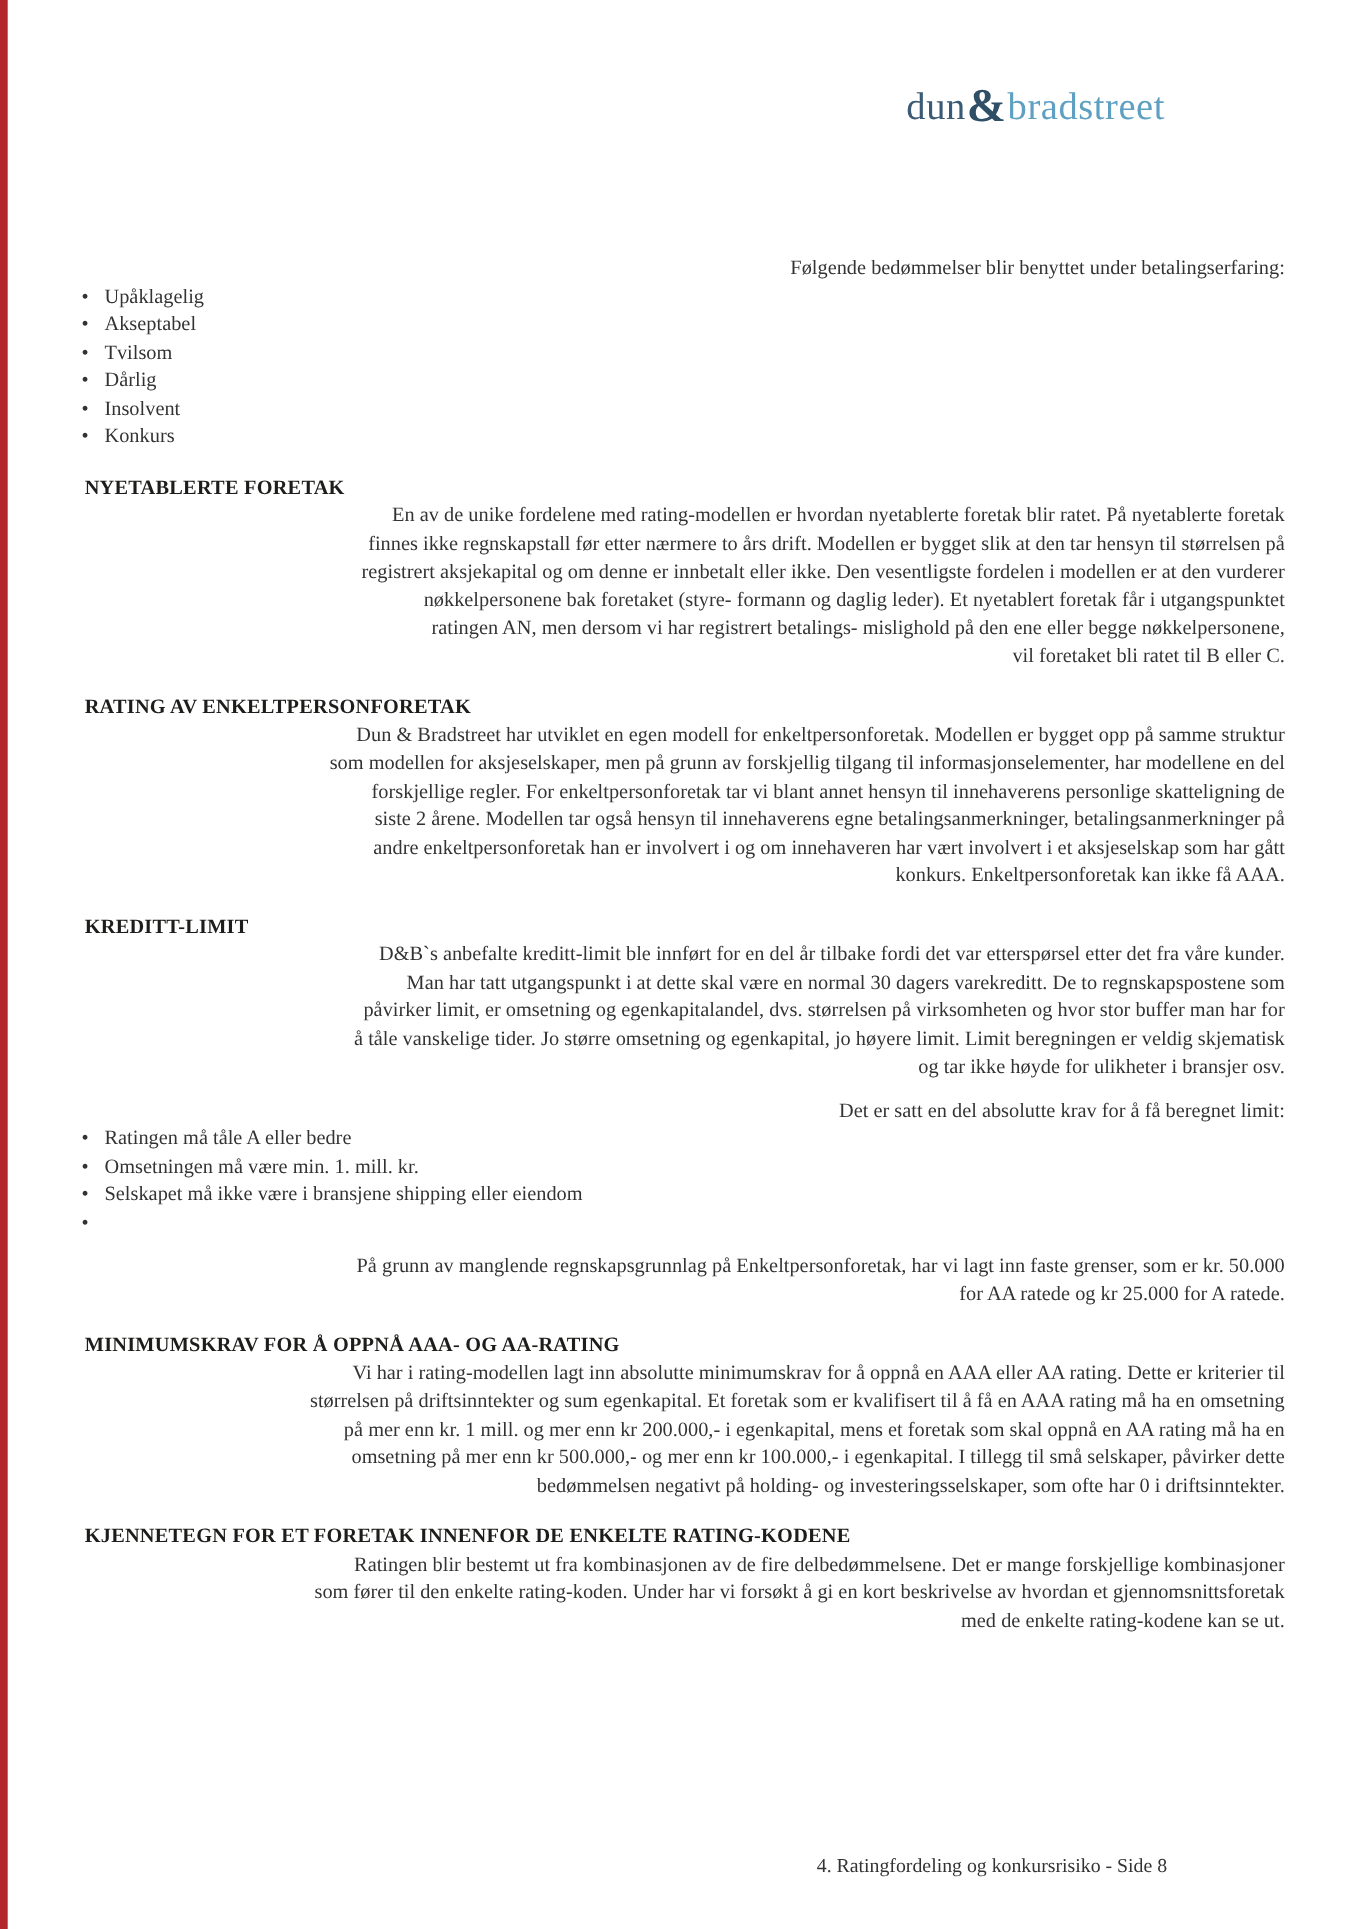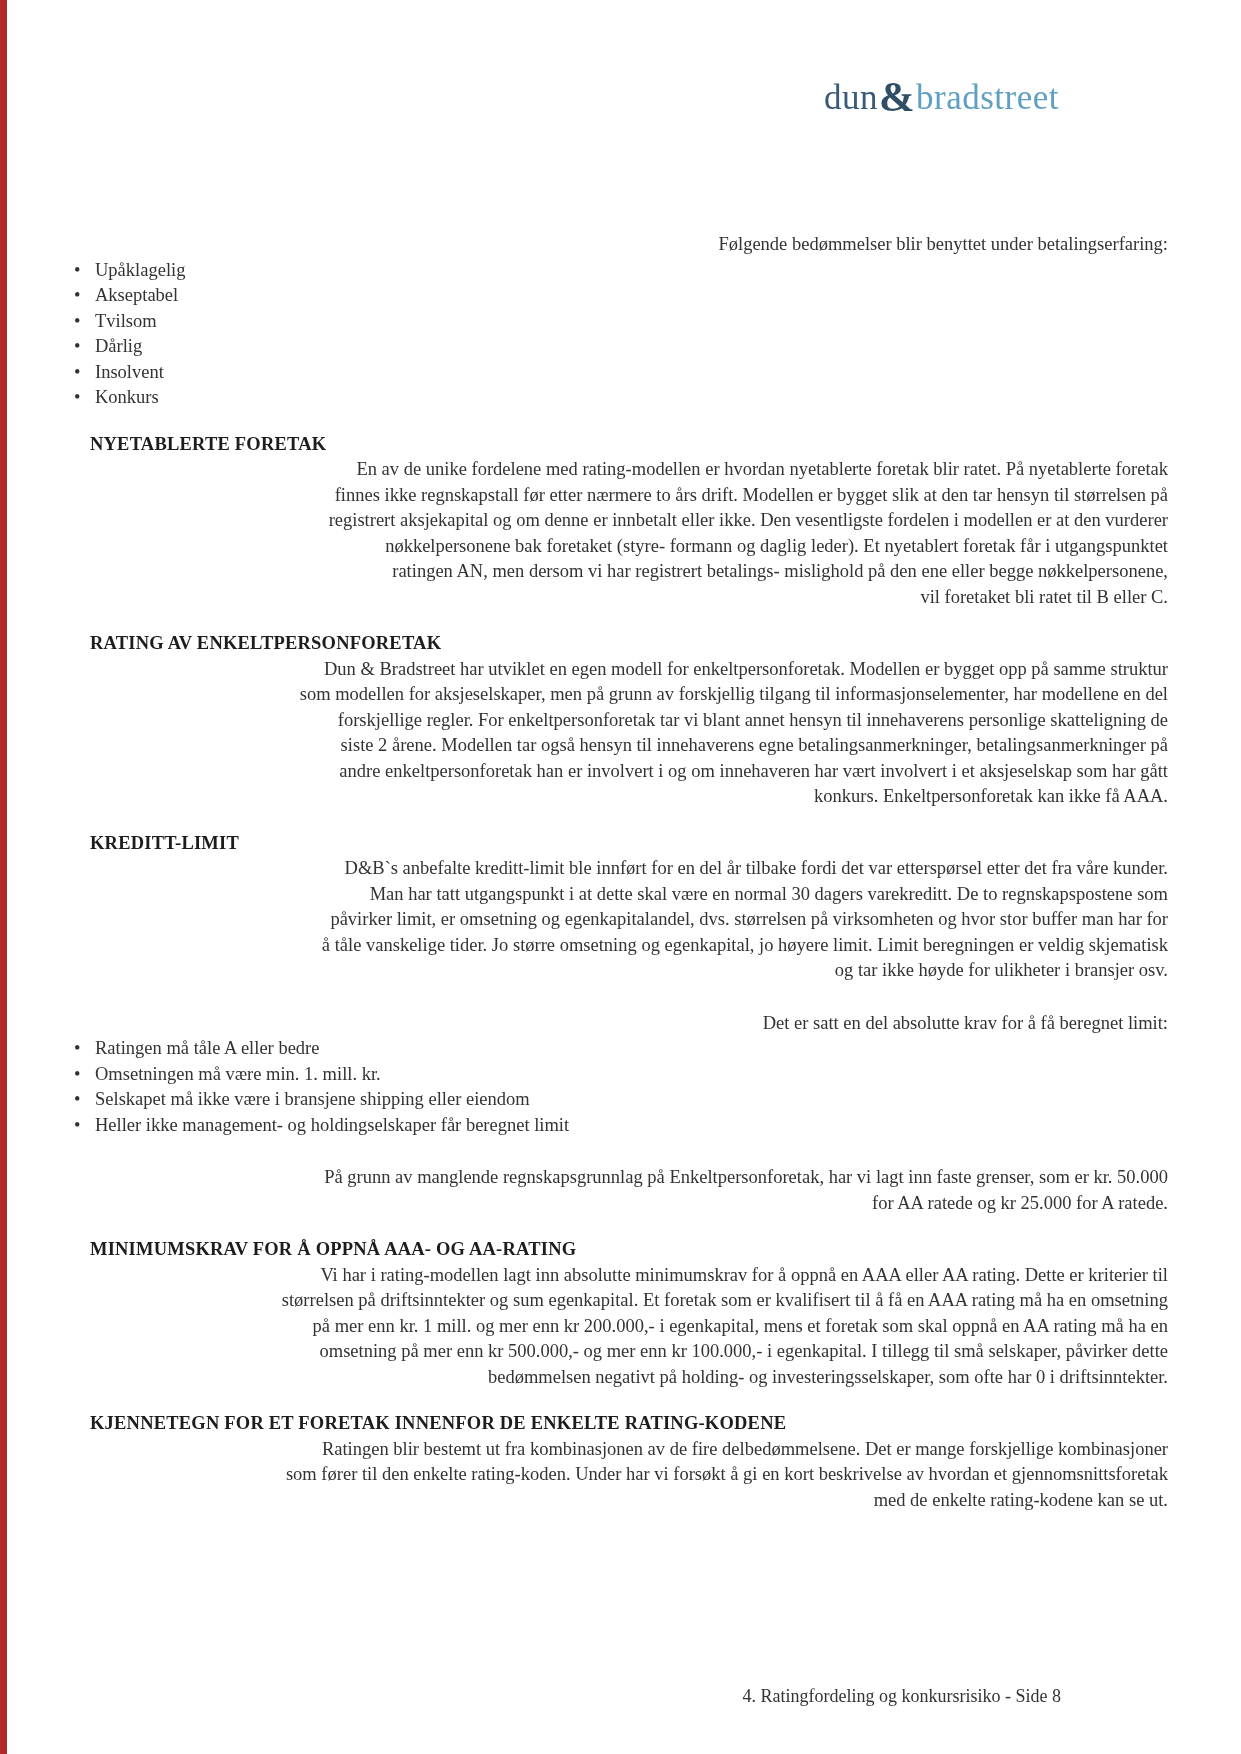--- a/index.html
+++ b/index.html
@@ -53,23 +53,23 @@
     font-size: 18.5px;
     line-height: 25.5px;
   }
   .doc-para {
     margin: 0;
     white-space: pre-line;
     color: var(--text-color, #333333);
     text-align: right;
   }
   .doc-para + .doc-para,
-  .doc-bullets + .doc-para { margin-top: 27px; }
+  .doc-bullets + .doc-para { margin-top: 14px; }
   .doc-heading {
-    margin: 21px 0 0 16px;
+    margin: 21px 0 0 3px;
     font-size: 18.5px;
     line-height: 25.5px;
     font-weight: bold;
     letter-spacing: 0.2px;
     color: var(--heading-color, #1d1d1b);
   }
   .doc-bullets {
     margin: 0;
     padding: 0;
     list-style: none;
@@ -160,21 +160,20 @@
         <li>
           <span class="dot">•</span>
           <span>Omsetningen må være min. 1. mill. kr.</span>
         </li>
         <li>
           <span class="dot">•</span>
           <span>Selskapet må ikke være i bransjene shipping eller eiendom</span>
         </li>
         <li>
           <span class="dot">•</span>
-          <span>Heller ikke management- og holdingselskaper får beregnet limit</span>
         </li>
       </ul>
       <p class="doc-para">På grunn av manglende regnskapsgrunnlag på Enkeltpersonforetak, har vi lagt inn faste grenser, som er kr. 50.000
 for AA ratede og kr 25.000 for A ratede.</p>
       <h2 class="doc-heading">MINIMUMSKRAV FOR Å OPPNÅ AAA- OG AA-RATING</h2>
       <p class="doc-para">Vi har i rating-modellen lagt inn absolutte minimumskrav for å oppnå en AAA eller AA rating. Dette er kriterier til
 størrelsen på driftsinntekter og sum egenkapital. Et foretak som er kvalifisert til å få en AAA rating må ha en omsetning
 på mer enn kr. 1 mill. og mer enn kr 200.000,- i egenkapital, mens et foretak som skal oppnå en AA rating må ha en
 omsetning på mer enn kr 500.000,- og mer enn kr 100.000,- i egenkapital. I tillegg til små selskaper, påvirker dette
 bedømmelsen negativt på holding- og investeringsselskaper, som ofte har 0 i driftsinntekter.</p>

